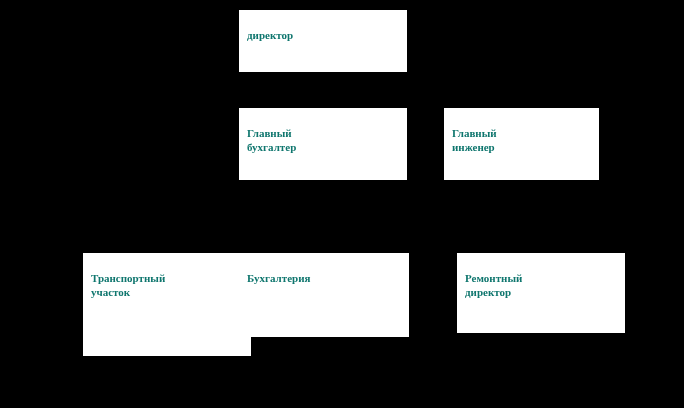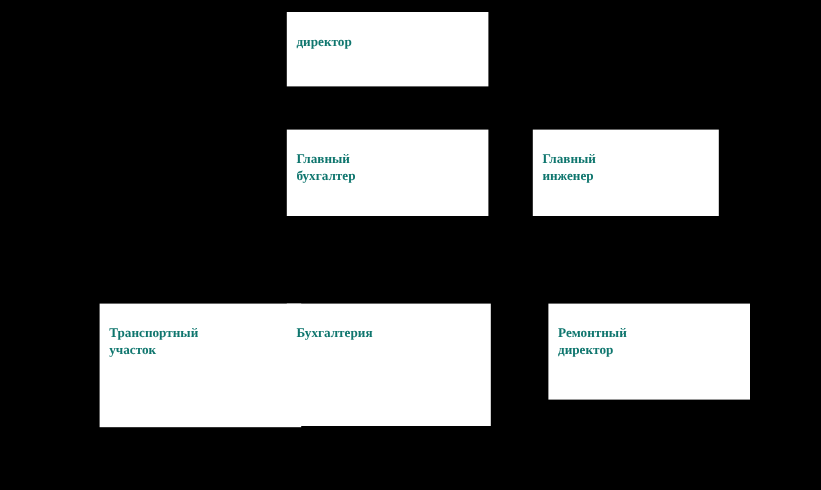--- a/index.html
+++ b/index.html
@@ -47,21 +47,21 @@
   <div class="node" style="left:444px; top:108px; width:155px; height:72px;">
     <span>Главный
 инженер</span>
   </div>
 
   <div class="node" style="left:36px; top:253px; width:168px; height:103px;margin-left:47px;">
     <span>Транспортный
 участок</span>
   </div>
 
-  <div class="node" style="left:239px; top:253px; width:170px; height:102px;">
+  <div class="node" style="left:239px; top:253px; width:170px; height:84px;">
     <span>Бухгалтерия</span>
   </div>
 
   <div class="node" style="left:457px; top:253px; width:168px; height:80px;">
     <span>Ремонтный
 директор</span>
   </div>
 
 </div>
 

